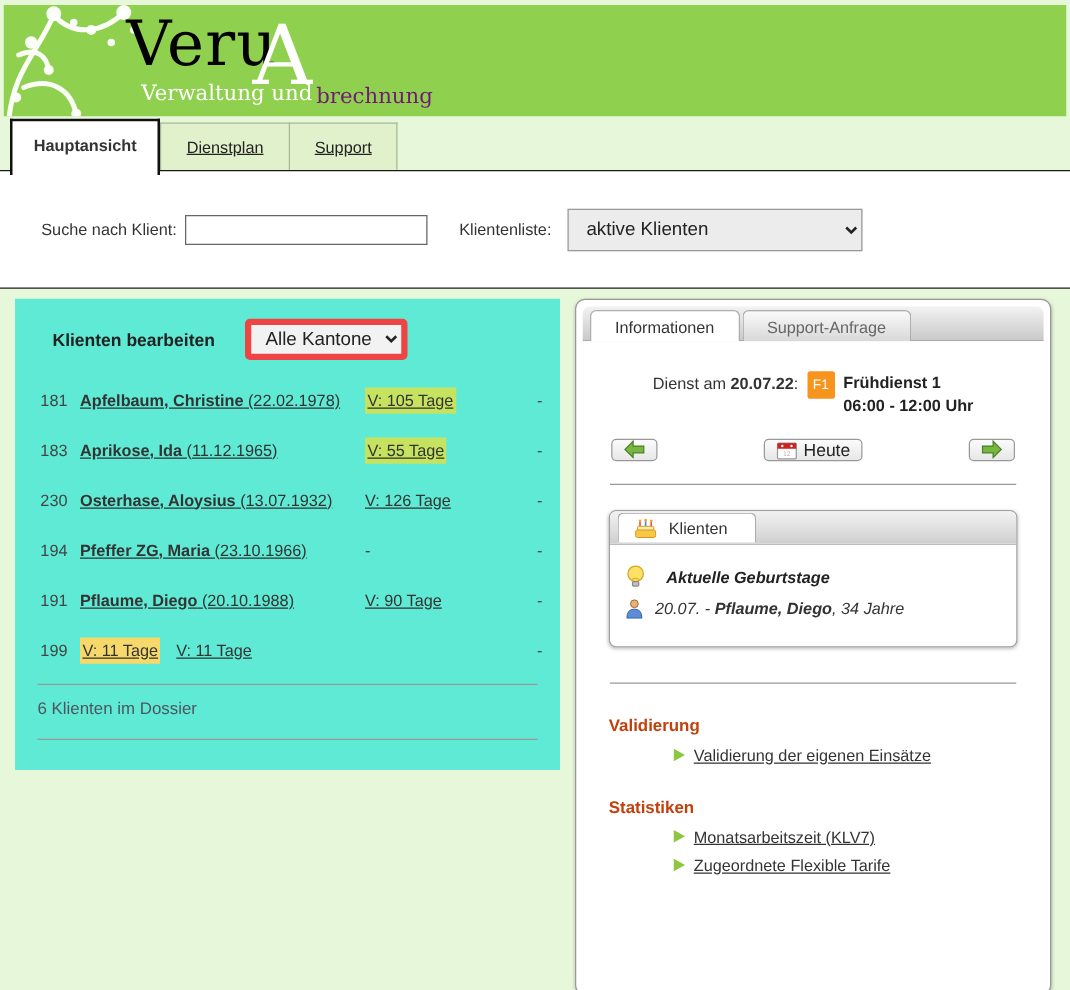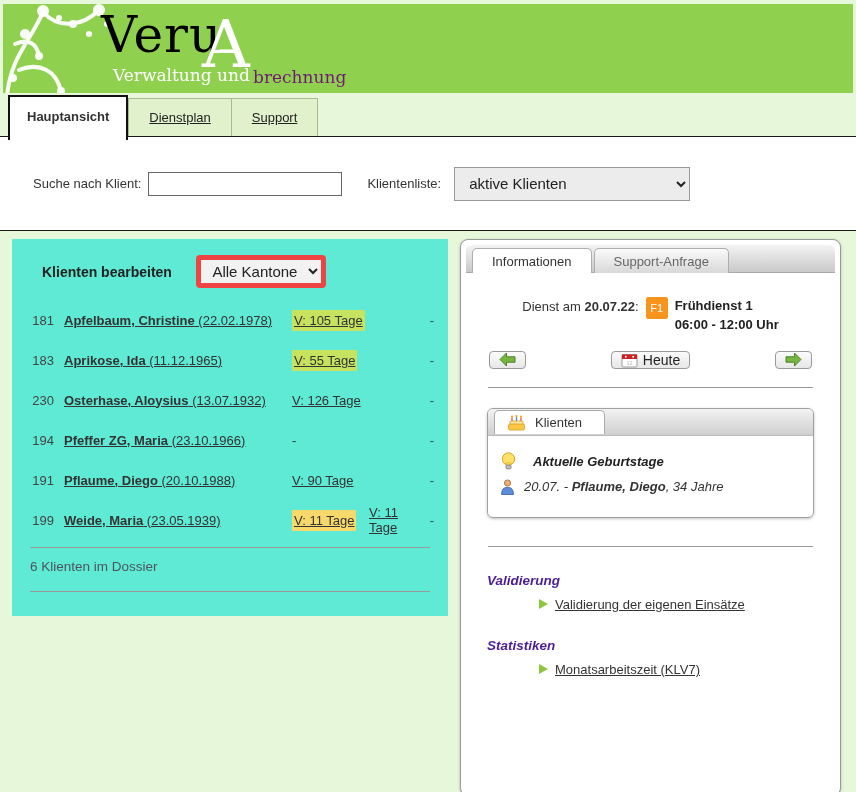--- a/index.html
+++ b/index.html
@@ -233,21 +233,21 @@
     border-radius:5px 5px 0 0;
     padding:4px 22px 3px 12px;
     display:flex; align-items:center; gap:9px;
     font-size:13px; color:#333;
   }
   .kbox-body { padding:8px 12px 14px 12px; }
   .krow { display:flex; align-items:center; margin:8px 0; }
   .krow .ktext { margin-left:9px;font-style:italic; }
   .krow.title .ktext { margin-left:16px; font-weight:bold; color:#222; }
 
-  .sec-title { font-weight:bold; font-size:13.5px; color:#4c1d95; margin:26px 0 9px 0;font-style:italic; }
+  .sec-title { font-weight:bold; font-size:13.5px; color:#c2410c; margin:26px 0 9px 0; }
   .bullet-row { display:flex; align-items:center; margin:8px 0 8px 4px;padding-left:48px; }
   .tri {
     width:0; height:0;
     border-left:9px solid #8dc63f;
     border-top:5px solid transparent;
     border-bottom:5px solid transparent;
     margin-right:7px;
     flex:0 0 auto;
   }
   .bullet-row a { color:#333; text-decoration:underline; font-size:13px; }
@@ -347,21 +347,20 @@
           </div>
           <div class="client-row">
             <span class="c-num">191</span>
             <a class="c-name link" href="#"><b>Pflaume, Diego</b><span> (20.10.1988)</span></a>
             <span class="c-v1"><a class="link" href="#">V: 90 Tage</a></span>
             <span class="c-v2"></span>
             <span class="c-dash">-</span>
           </div>
           <div class="client-row">
             <span class="c-num">199</span>
-            <a class="c-name link" href="#"><b>Weide, Maria</b><span> (23.05.1939)</span></a>
             <span class="c-v1"><a class="link hl-yellow" href="#">V: 11 Tage</a></span>
             <span class="c-v2"><a class="link" href="#">V: 11 Tage</a></span>
             <span class="c-dash">-</span>
           </div>
         </div>
       <div class="lsep"></div>
       <div class="list-footer">6 Klienten im Dossier</div>
       <div class="lsep"></div>
     </div>
 
@@ -458,19 +457,23 @@
             </div>
         </div>
 
         <div class="section">
           <div class="sec-title">Statistiken</div>
           <div>
               <div class="bullet-row">
                 <span class="tri"></span>
                 <a href="#">Monatsarbeitszeit (KLV7)</a>
               </div>
+              <div class="bullet-row">
+                <span class="tri"></span>
+                <a href="#">Zugeordnete Flexible Tarife</a>
+              </div>
             </div>
         </div>
 
       </div>
     </div>
   </div>
 </div>
 
 </body></html>

